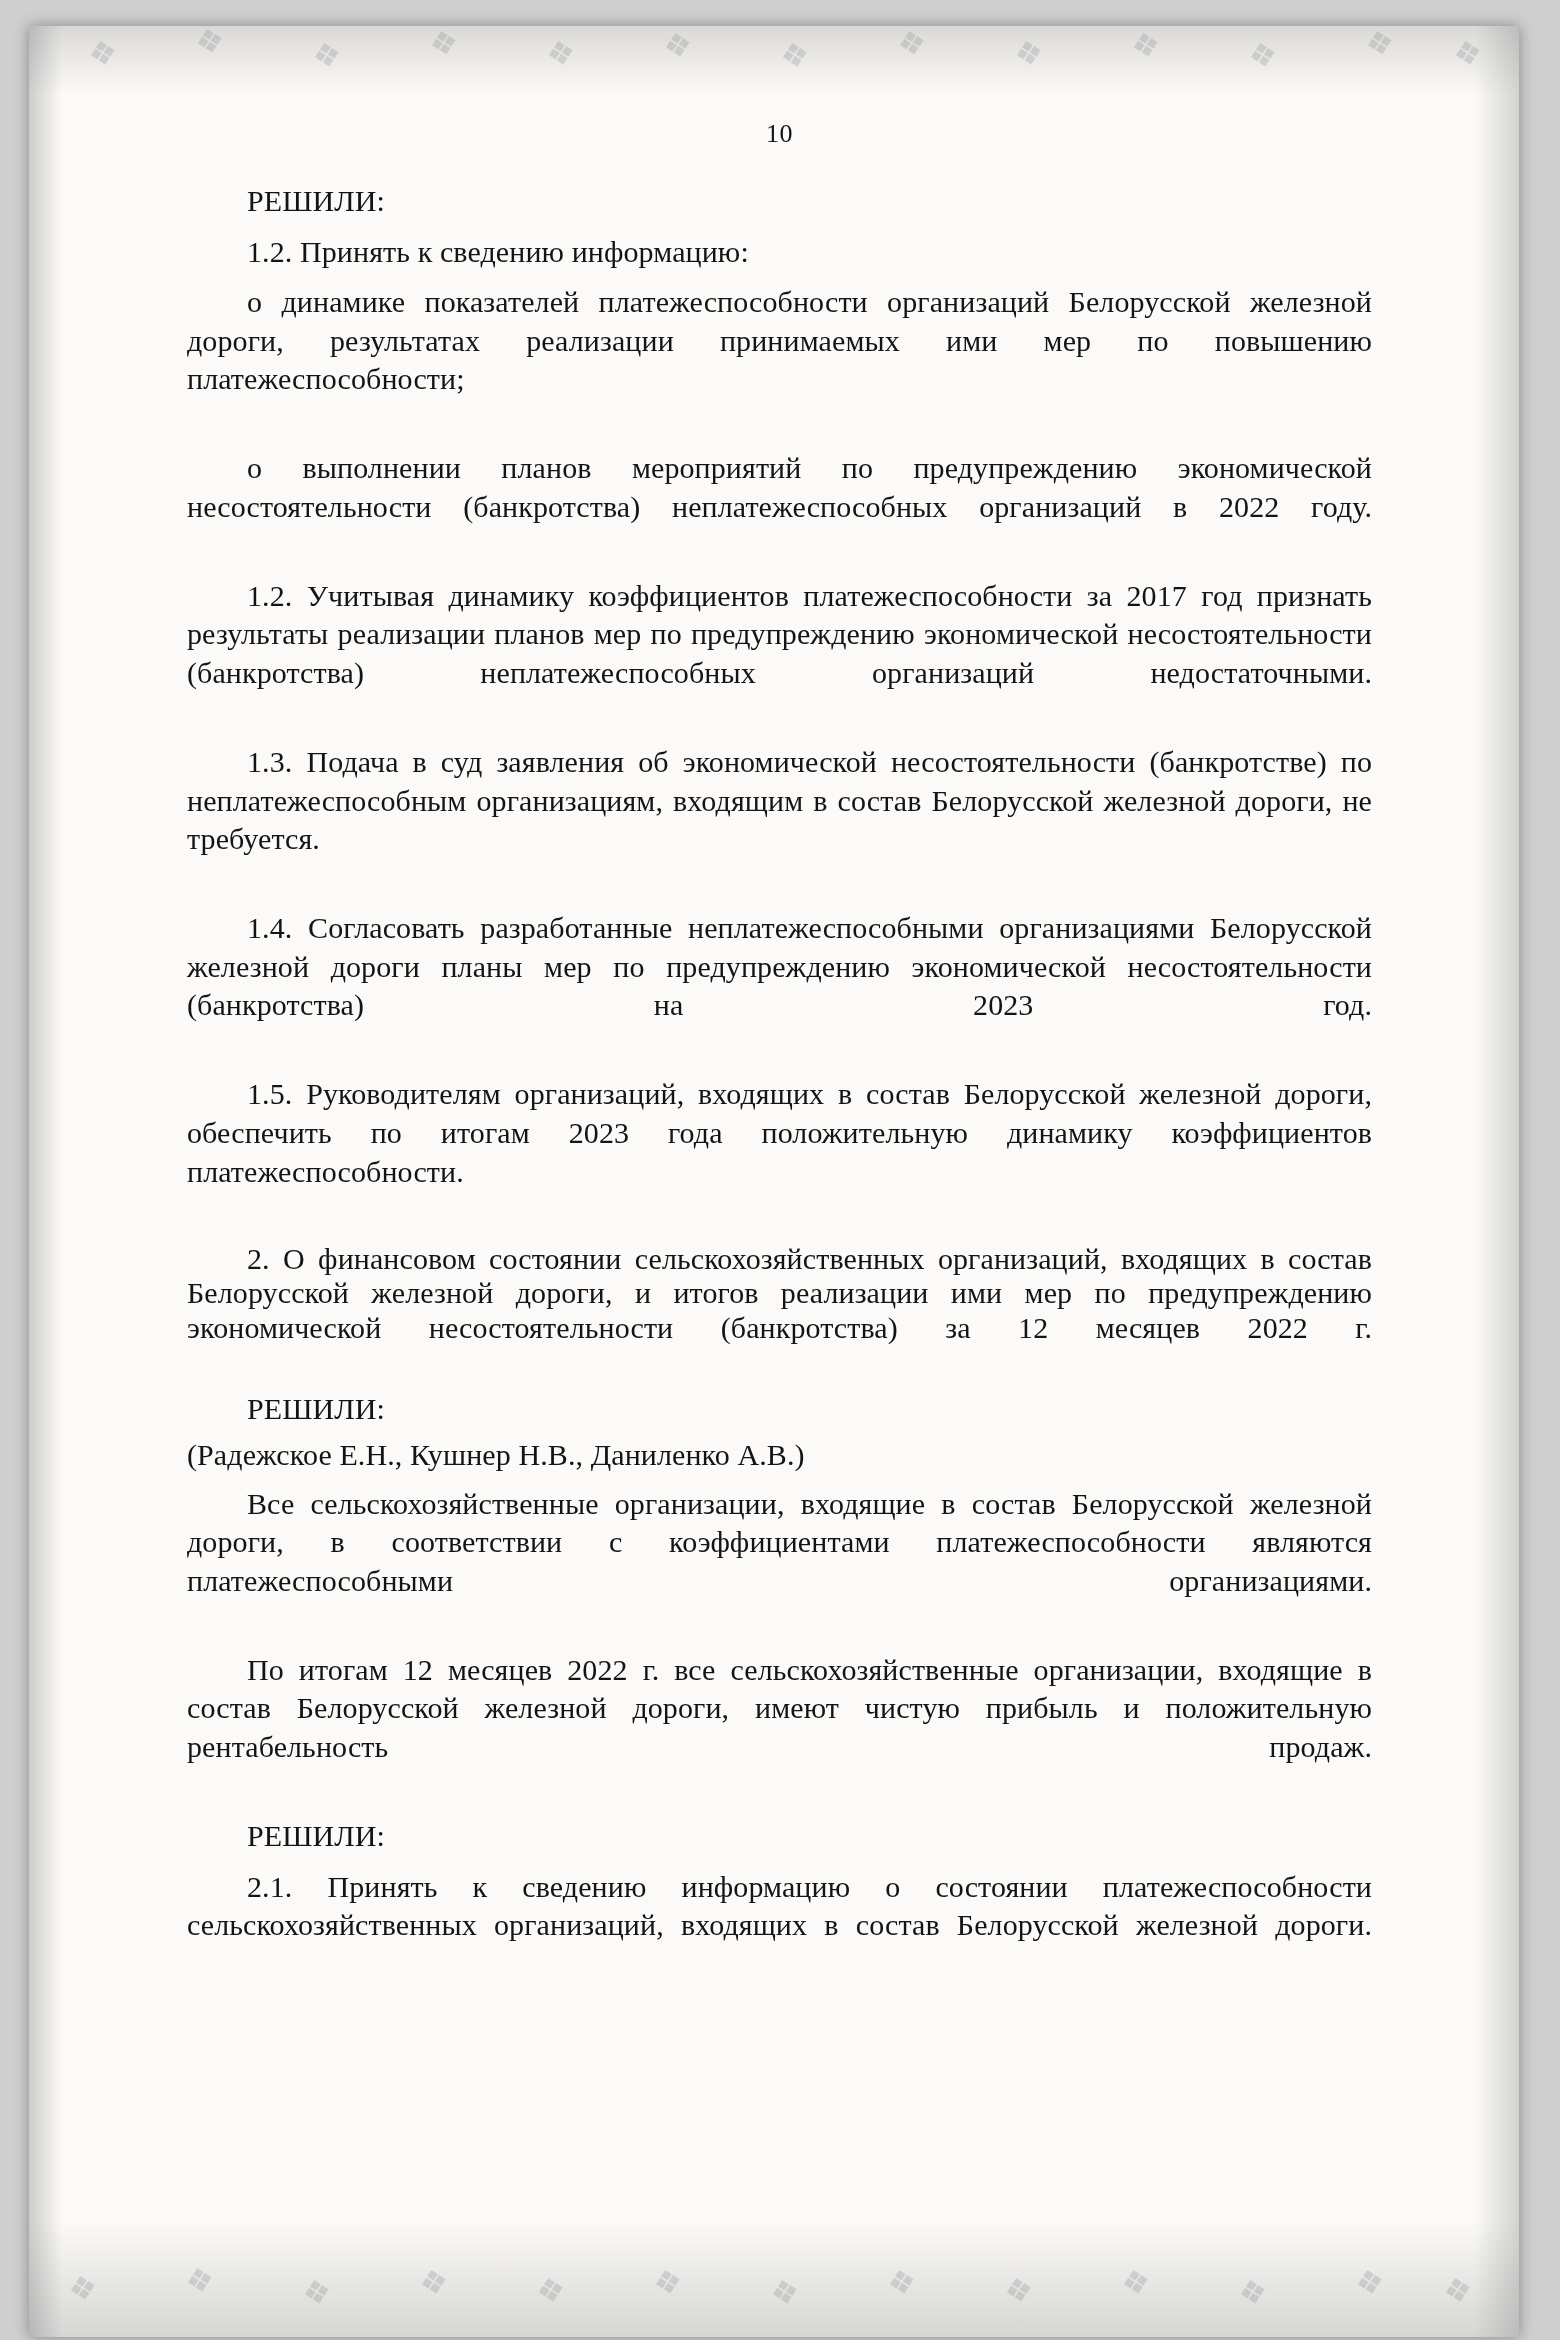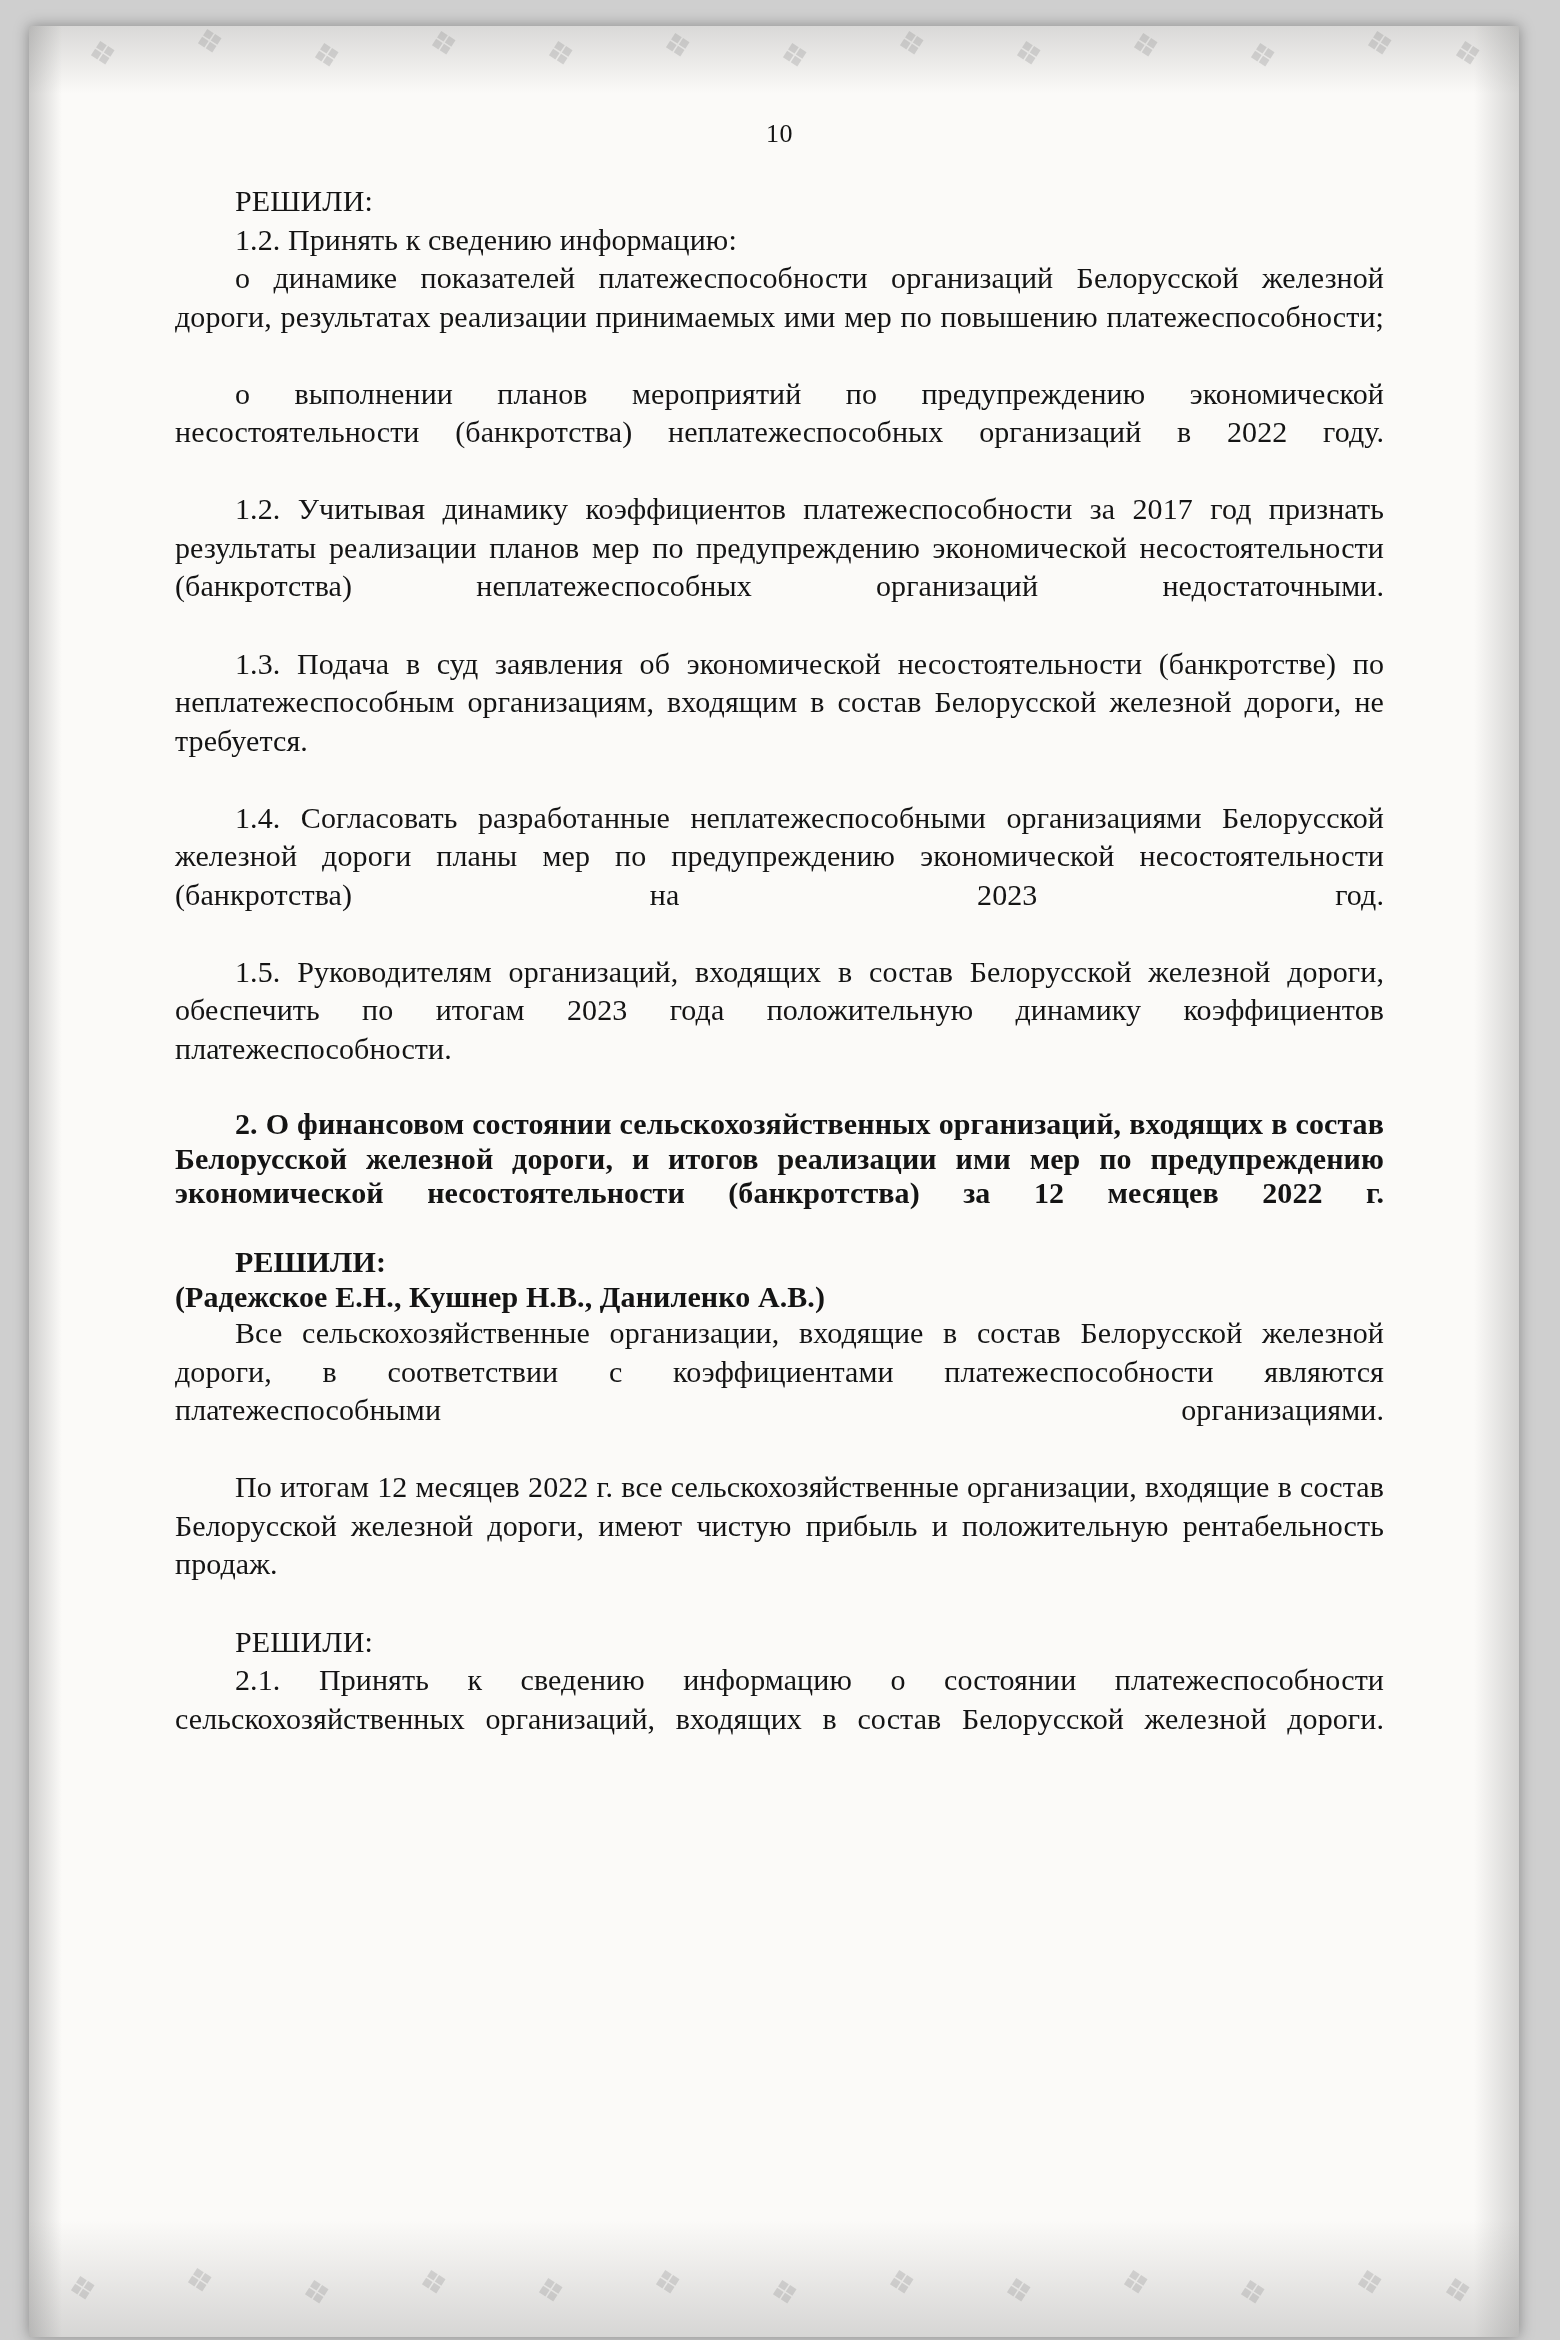--- a/index.html
+++ b/index.html
@@ -93,30 +93,30 @@
   }
 
   .page-number {
     text-align: center;
     font-size: 26px;
     margin-bottom: 33px;
     letter-spacing: 0.5px;
   }
 
   p {
-    margin: 0;
+    margin: 12px;
     font-size: 30px;
     line-height: 1.285;
     text-align: justify;
     text-justify: inter-word;
     letter-spacing: 0.1px;
   }
   p.indent { text-indent: 60px; }
   p.noindent { text-indent: 0; }
-  p.tight { line-height: 1.15; font-weight: bold; }
+  p.tight { line-height: 1.15; }
   p.italic { font-style: italic; }
 
   
   p.stretch::after {
     content: "";
     display: inline-block;
     width: 100%;
   }
 </style>
 </head>

